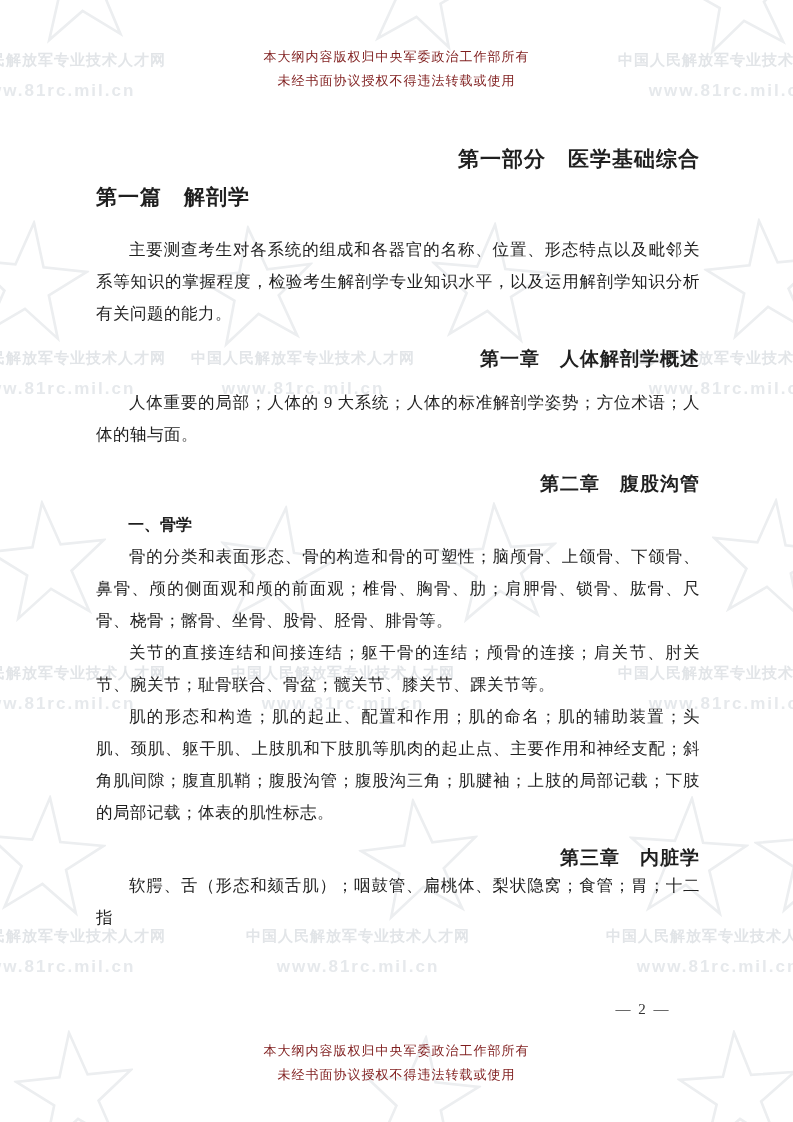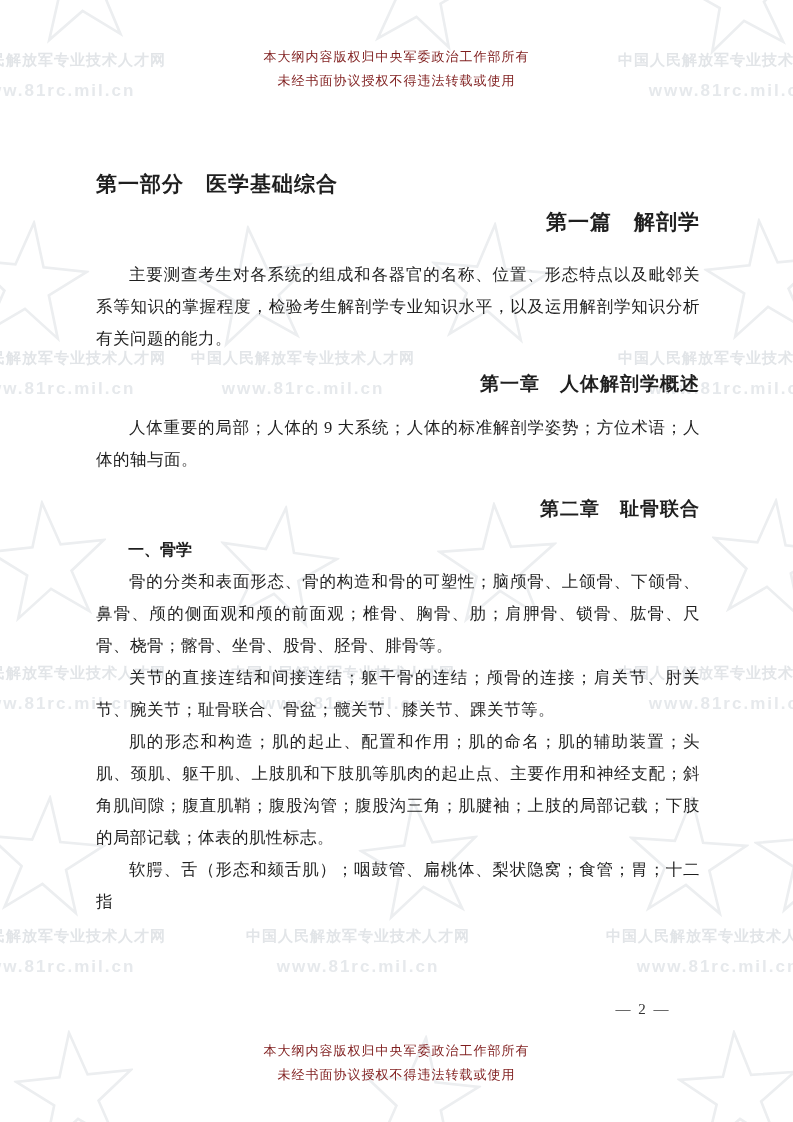--- a/index.html
+++ b/index.html
@@ -26,26 +26,26 @@
   .content{position:absolute;inset:0;z-index:1;}
   .copyright{
     text-align:center;color:#7f1d1d;
     font-family:Liberation Serif, serif;
     font-size:13px;line-height:24px;letter-spacing:1px;
   }
   .copyright.header{padding-top:45px;}
   .copyright.footer{position:absolute;top:1039px;left:0;right:0;}
   .main{margin:0 93px 0 96px;}
   .part-title{
-    margin:78px 0 0;text-align:left;
+    margin:53px 0 0;text-align:right;
     font-family:"Liberation Sans","DejaVu Sans",sans-serif;
     font-size:21px;font-weight:bold;line-height:26px;letter-spacing:1px;
   }
   .piece-title{
-    margin:12px 0 0;text-align:right;
+    margin:12px 0 0;text-align:left;
     font-family:"Liberation Sans","DejaVu Sans",sans-serif;
     font-size:21px;font-weight:bold;line-height:26px;letter-spacing:1px;
   }
   .chapter-title{
     text-align:right;
     font-family:"Liberation Sans","DejaVu Sans",sans-serif;
     font-size:19px;font-weight:bold;line-height:25px;letter-spacing:1px;
   }
   .ch1-title{margin:16px 0 0;}
   .ch2-title{margin:20px 0 0;}
@@ -229,29 +229,30 @@
 
     <div class="main">
       <div class="part-title">第一部分　医学基础综合</div>
       <div class="piece-title">第一篇　解剖学</div>
 
       <p class="body-para intro">主要测查考生对各系统的组成和各器官的名称、位置、形态特点以及毗邻关系等知识的掌握程度，检验考生解剖学专业知识水平，以及运用解剖学知识分析有关问题的能力。</p>
 
       <div class="chapter-title ch1-title">第一章　人体解剖学概述</div>
       <p class="body-para after-title">人体重要的局部；人体的 9 大系统；人体的标准解剖学姿势；方位术语；人体的轴与面。</p>
 
-      <div class="chapter-title ch2-title">第二章　耻骨联合</div>
+      <div class="chapter-title ch2-title">第二章　腹股沟管</div>
 
       <div class="sub-heading">一、骨学</div>
       <p class="body-para">骨的分类和表面形态、骨的构造和骨的可塑性；脑颅骨、上颌骨、下颌骨、鼻骨、颅的侧面观和颅的前面观；椎骨、胸骨、肋；肩胛骨、锁骨、肱骨、尺骨、桡骨；髂骨、坐骨、股骨、胫骨、腓骨等。</p>
 
       <p class="body-para">关节的直接连结和间接连结；躯干骨的连结；颅骨的连接；肩关节、肘关节、腕关节；耻骨联合、骨盆；髋关节、膝关节、踝关节等。</p>
 
       <p class="body-para">肌的形态和构造；肌的起止、配置和作用；肌的命名；肌的辅助装置；头肌、颈肌、躯干肌、上肢肌和下肢肌等肌肉的起止点、主要作用和神经支配；斜角肌间隙；腹直肌鞘；腹股沟管；腹股沟三角；肌腱袖；上肢的局部记载；下肢的局部记载；体表的肌性标志。</p>
 
+      <div class="chapter-title ch3-title">第三章　内脏学</div>
 
       <p class="body-para">软腭、舌（形态和颏舌肌）；咽鼓管、扁桃体、梨状隐窝；食管；胃；十二指</p>
     </div>
 
     <div class="page-number">— 2 —</div>
 
     <div class="copyright footer">
       <div>本大纲内容版权归中央军委政治工作部所有</div>
       <div>未经书面协议授权不得违法转载或使用</div>
     </div>

